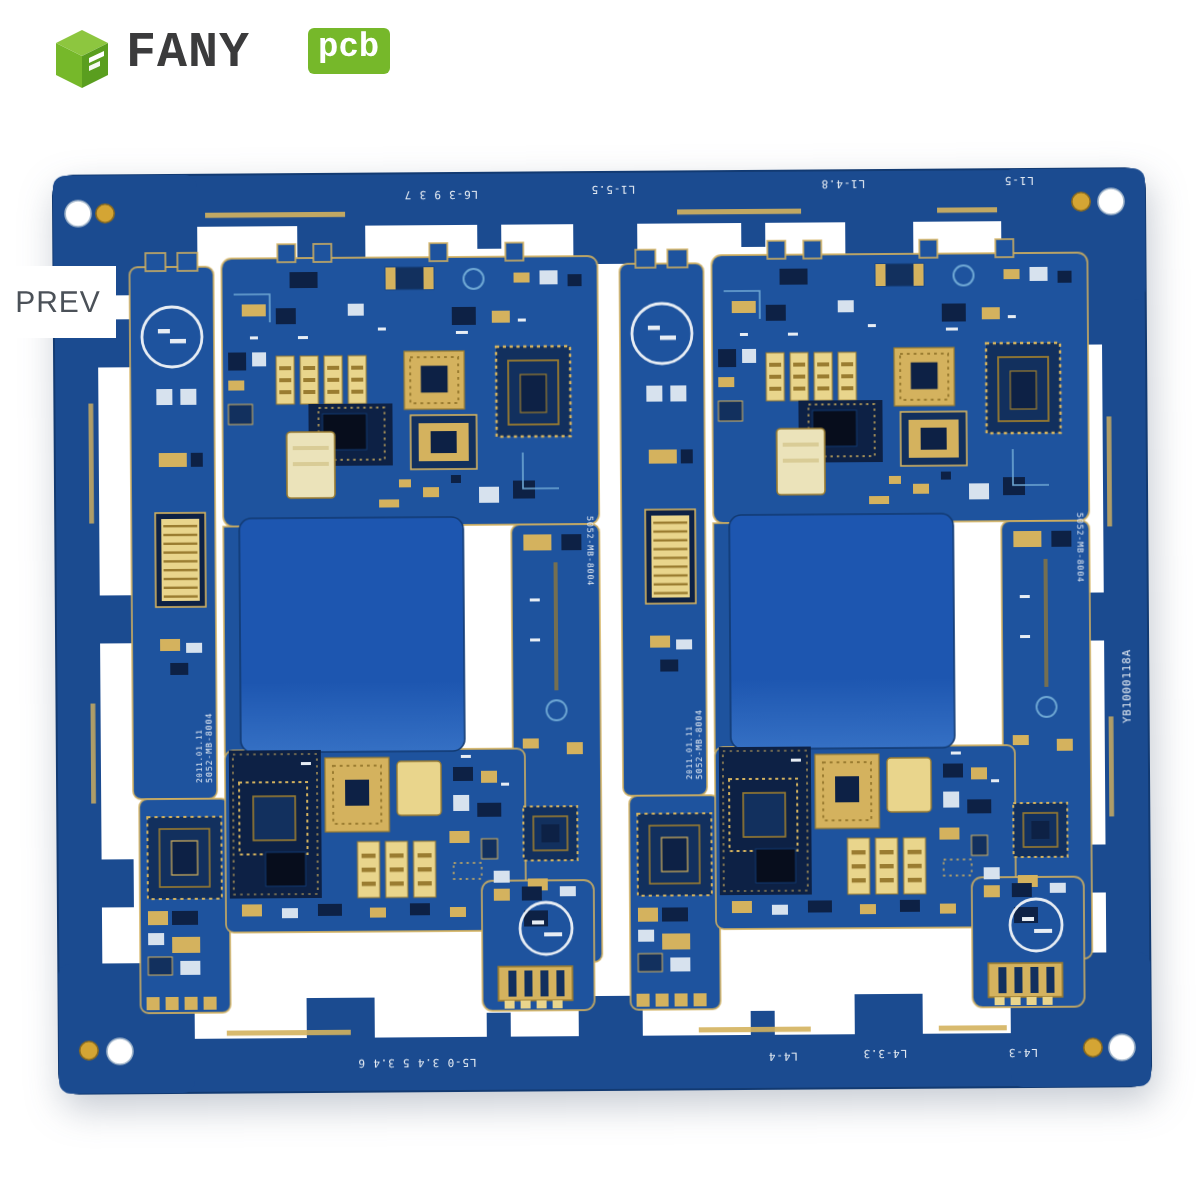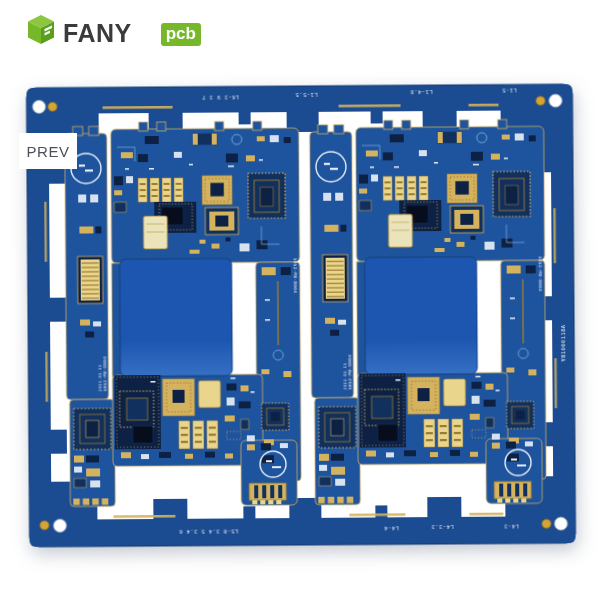--- a/index.html
+++ b/index.html
@@ -1,27 +1,27 @@
 <!DOCTYPE html>
 <html style="--background: #ffffff; --rail_blue: #1b4b90; --board_blue: #1e539e; --board_blue_dark: #123a72; --deep_blue: #12305e; --battery_blue: #1d56b0; --battery_blue_light: #3570c4; --gold: #d4b25e; --gold_bright: #e9d58c; --gold_dark: #9a7c30; --cream: #ebe3ba; --cream_dark: #d9cc96; --navy: #0d2145; --ic_black: #070d1c; --trace_blue: #6fa8d4; --silkscreen: #e7edf4; --pale: #d7e2ee; --fiducial_gold: #d4a534; --brand-green: #76b82a; --brand-green_light: #8dc63f; --brand-green_dark: #5a9e1f; --brand-text: #3b3b3c; --brand-badge_text: #ffffff;"><head>
 <meta charset="utf-8">
 <style>
   html,body{margin:0;padding:0;}
   body{width:600px;height:600px;background:#fff;position:relative;overflow:hidden;
        font-family:"Liberation Sans",sans-serif;}
   .stage{position:absolute;inset:0;}
 
   
-  .logo{position:absolute;left:26px;top:14px;display:flex;align-items:flex-end;gap:7px;z-index:5;}
+  .logo{position:absolute;left:26px;top:14px;display:flex;align-items:flex-start;gap:7px;z-index:5;font-family:Liberation Mono, monospace;}
   .logo .brand{font-weight:800;font-size:25px;color:var(--brand-text,#3b3b3c);letter-spacing:.5px;line-height:1;}
   .logo .badge{background:var(--brand-green,#76b82a);color:var(--brand-badge_text,#fff);
        font-weight:700;font-size:17px;line-height:21px;padding:0 5px 2px;border-radius:3px;margin-left:22px;}
 
   
-  .prev{position:absolute;left:19px;top:133px;width:58px;height:36px;background:#fff;
+  .prev{position:absolute;left:0;top:133px;width:58px;height:36px;background:#fff;
         display:flex;align-items:center;justify-content:center;z-index:6;
         font-size:15px;color:#4b5158;letter-spacing:.5px;cursor:pointer;}
 
   
   svg.pcb{position:absolute;left:0;top:0;z-index:1;}
   .panel{filter:drop-shadow(2px 7px 9px rgba(45,65,95,.28));}
 
   .c-rail{fill:var(--rail_blue)} .c-body{fill:var(--board_blue)} .c-white{fill:var(--background)}
   .c-gold{fill:var(--gold)} .c-goldb{fill:var(--gold_bright)} .c-goldd{fill:var(--gold_dark)}
   .c-cream{fill:var(--cream)} .c-creamd{fill:var(--cream_dark)} .c-navy{fill:var(--navy)}

